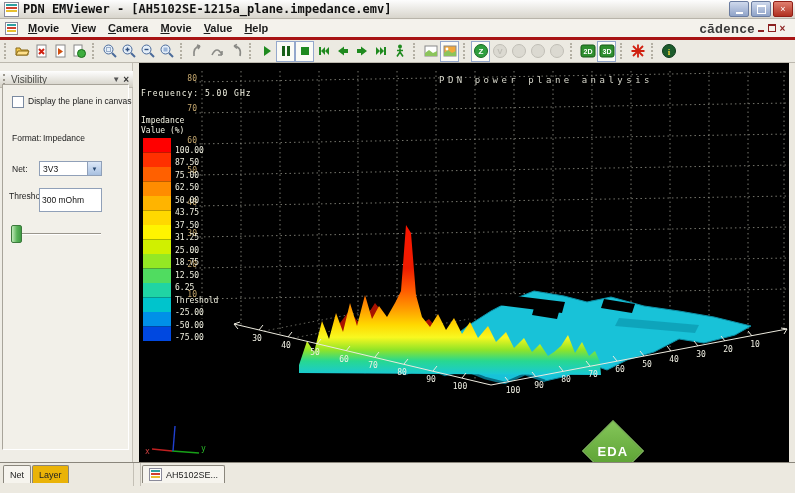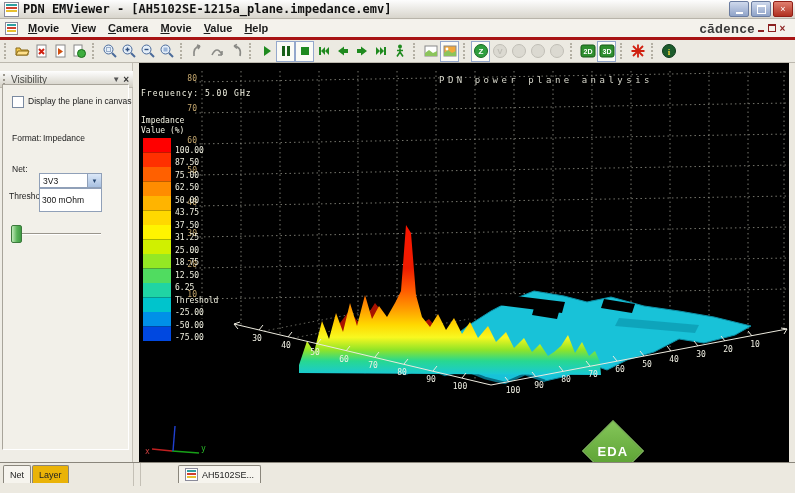--- a/index.html
+++ b/index.html
@@ -53,21 +53,21 @@
   #panel-title{font-size:10px;color:#4a4a46;}
   #panel-hdr-btns{margin-left:auto;display:flex;align-items:center;gap:3px;padding-right:4px;}
   .hdr-btn{font-size:8px;color:#555;}
   .hdr-btn.x{font-size:10px;font-weight:bold;color:#333;}
   #panel-body{position:absolute;left:2px;top:21px;width:127px;height:366px;background:#f2f0e9;
     border:1px solid #a8a49a;border-right-color:#fff;border-bottom-color:#fff;box-sizing:border-box;}
   .row-label{position:absolute;font-size:8.5px;color:#222;}
   #chk-row{position:absolute;left:9px;top:11px;display:flex;align-items:flex-start;white-space:nowrap;}
   #chk-box{width:10px;height:10px;background:#fff;border:1px solid #7a8aa0;margin-right:4px;flex:0 0 auto;}
   #chk-label{font-size:8.5px;color:#222;}
-  #net-select{position:absolute;left:36px;top:88px;width:63px;height:15px;background:#fff;border:1px solid #90a0b8;
+  #net-select{position:absolute;left:36px;top:76px;width:63px;height:15px;background:#fff;border:1px solid #90a0b8;
     display:flex;align-items:center;box-sizing:border-box;}
   #net-value{font-size:8.5px;color:#111;padding-left:3px;flex:1;}
   #net-arrow{width:13px;height:13px;background:linear-gradient(#dce8f8,#a8c0e0);border-left:1px solid #90a0b8;
     display:flex;align-items:center;justify-content:center;font-size:6px;color:#24456e;}
   #thr-input{position:absolute;left:36px;top:103px;width:63px;height:14px;border:1px solid #90a0b8;background:#fff;
     font-size:8.5px;color:#111;padding:11px 2px;box-sizing:border-box;font-family:"Liberation Sans",sans-serif;}
   #slider{position:absolute;left:8px;top:138px;width:92px;height:20px;}
   #slider-track{position:absolute;left:2px;top:10px;width:88px;height:1px;background:#9a968c;border-bottom:1px solid #fff;}
   #slider-thumb{position:absolute;left:0;top:2px;width:9px;height:16px;border:1px solid #3c7a3c;border-radius:2px;
     background:linear-gradient(90deg,#bfe8b8,#58b258 55%,#3f9a43);}
@@ -82,21 +82,21 @@
   #eda-badge span{transform:rotate(-45deg);color:#fff;font-weight:bold;font-size:13px;letter-spacing:1px;}
 
   
   #bottomstrip{position:absolute;left:0;top:462px;width:795px;height:23px;background:#ece9e0;border-top:1px solid #8a867c;}
   .tab{position:absolute;top:2px;height:18px;display:flex;align-items:center;font-size:9px;color:#222;
     padding:0 6px;border:1px solid #8a867c;border-bottom:none;border-radius:2px 2px 0 0;background:#eab308;box-sizing:border-box;}
   .tab.active{background:#f6f4ee;}
   #tab-net{left:3px;}
   #tab-layer{left:32px;}
   #bs-divider{position:absolute;left:133px;top:0;width:6px;height:23px;background:#ece9e0;border-left:1px solid #c4c0b6;border-right:1px solid #c4c0b6;}
-  #doc-tab{left:142px;gap:4px;margin-left:36px;}
+  #doc-tab{left:142px;gap:4px;}
   .doc-icon{width:11px;height:11px;position:relative;background:#fff;border:1px solid #8a8a9a;flex:0 0 auto;}
   .doc-icon i{position:absolute;left:1px;right:1px;height:2px;}
   .doc-icon i:nth-child(1){top:1px;background:#2fa0a0;}
   .doc-icon i:nth-child(2){top:4px;background:#d04030;}
   .doc-icon i:nth-child(3){top:7px;background:#e8c030;}
 </style>
 </head>
 <body>
 
 <div id="win">

